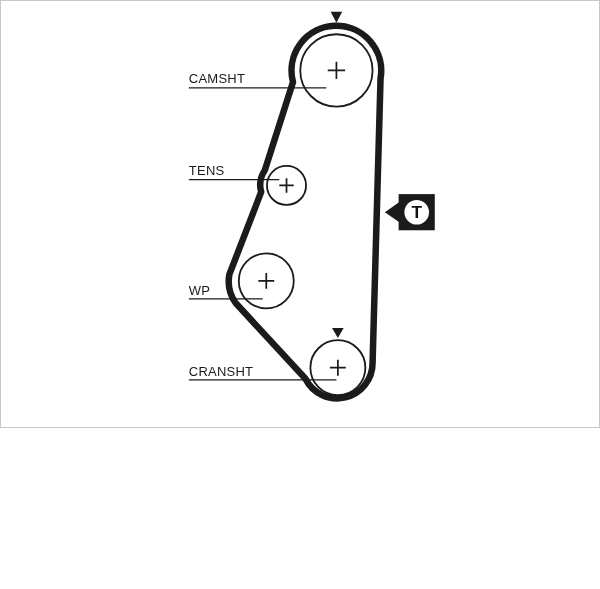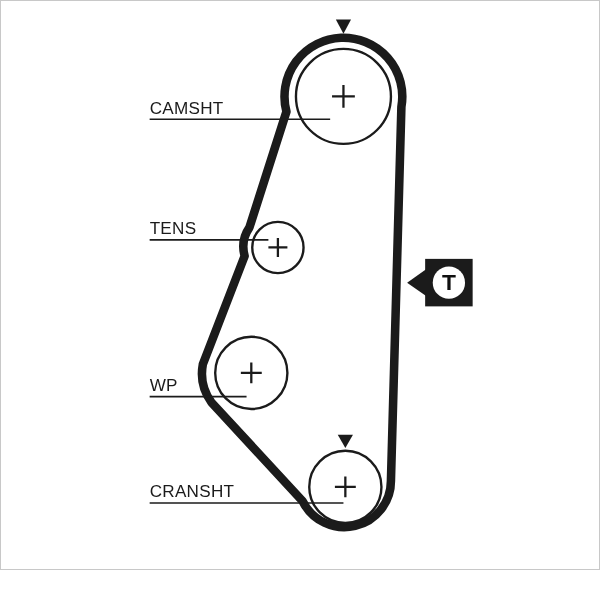--- a/index.html
+++ b/index.html
@@ -1,21 +1,21 @@
 <!DOCTYPE html>
 <html><head>
 <meta charset="utf-8">
 <style>
   html, body { margin: 0; padding: 0; background: #ffffff; }
   body { font-family: "Liberation Sans", sans-serif; }
 
   .canvas {
     position: relative;
     width: 600px;
-    height: 570px;
+    height: 428px;
     background: #ffffff;
     border: 1px solid #c8c8c8;
     box-sizing: border-box;
     overflow: hidden;
     padding-left: 28px;
   }
   svg { display: block; width: 100%; height: 100%; }
 
   .label {
     font-size: 18px;

